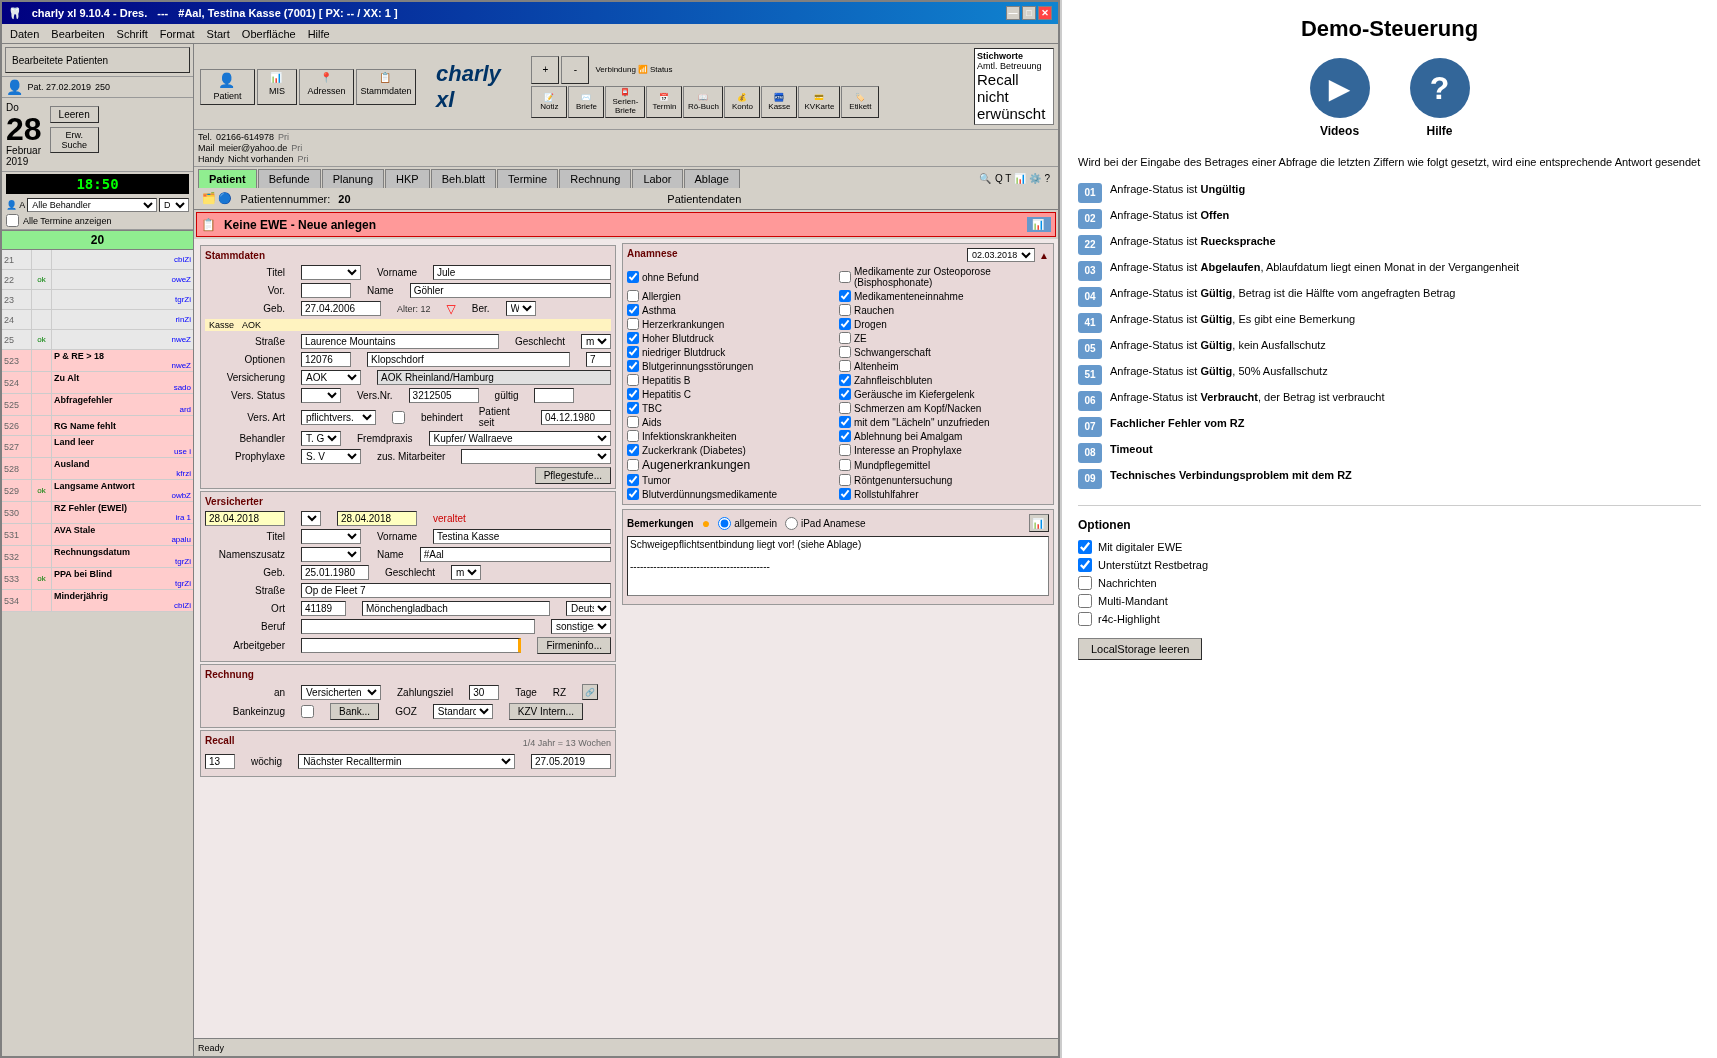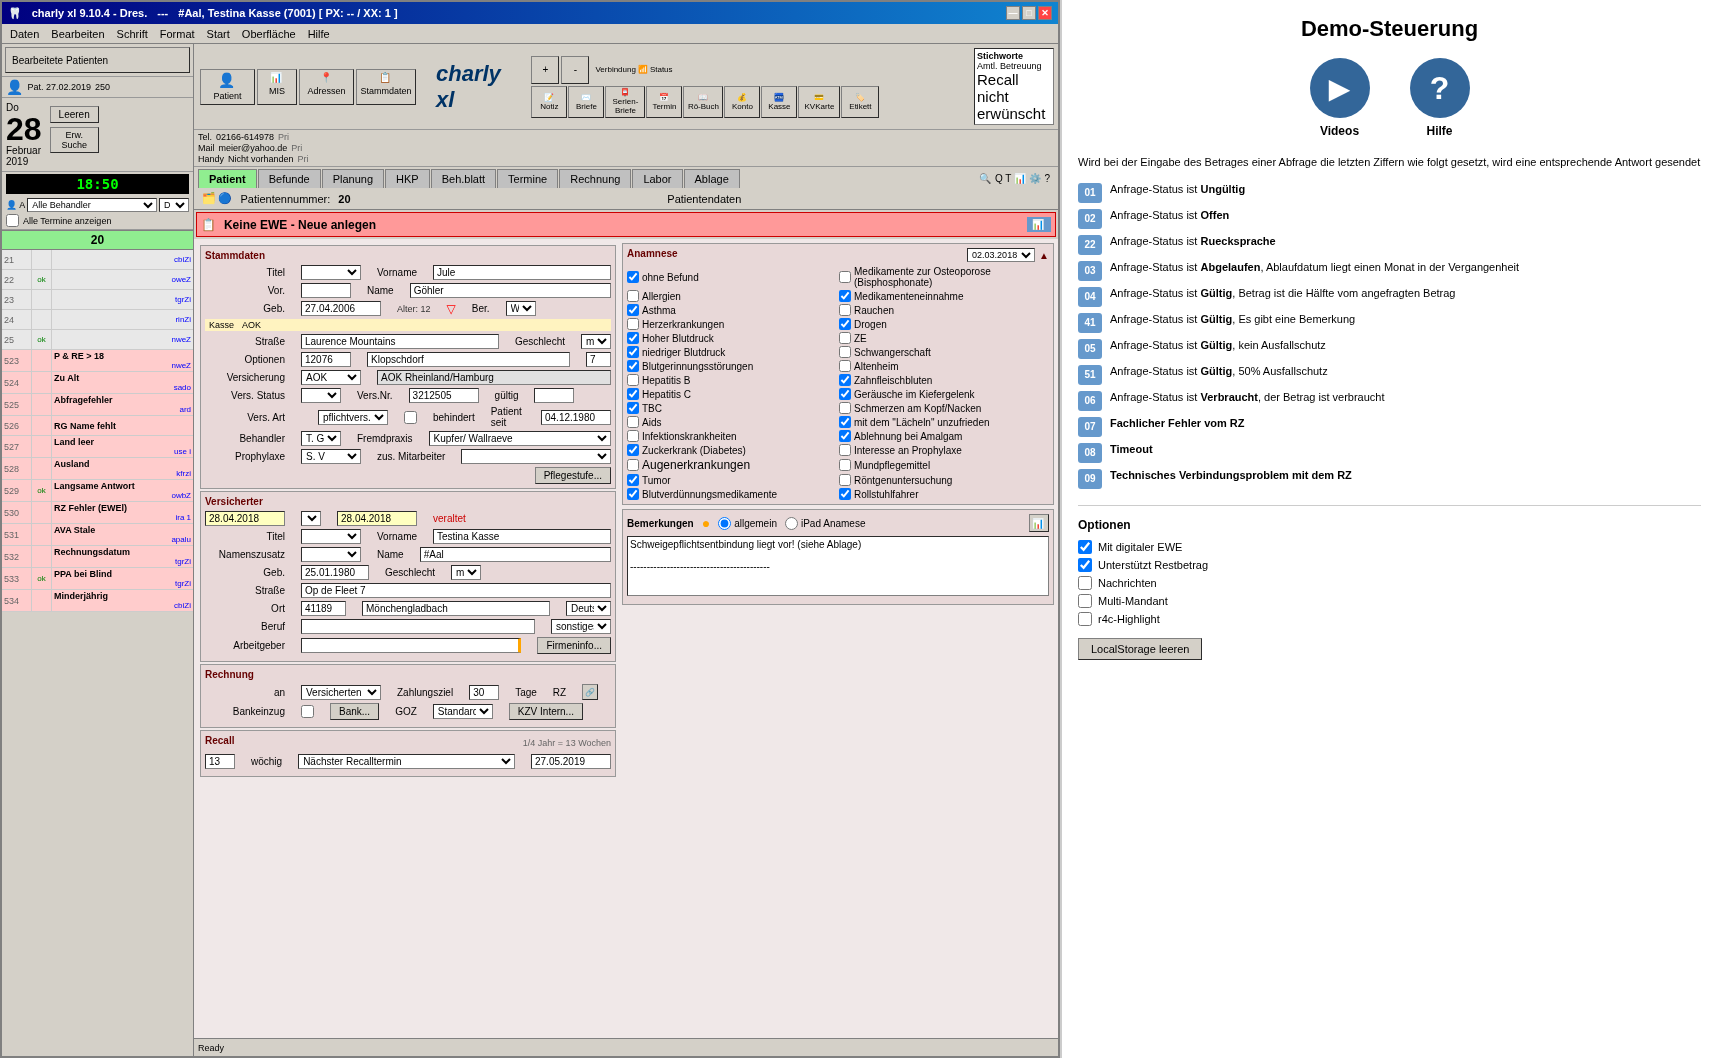--- a/index.html
+++ b/index.html
@@ -621,21 +621,21 @@
                 <span class="form-label">Vers. Status</span>
                 <select class="form-select" style="width:40px;"><option></option></select>
                 <span style="font-size:10px;">Vers.Nr.</span>
                 <input class="form-input" type="text" value="3212505" style="width: 70px;">
                 <span style="font-size:10px;">gültig</span>
                 <input class="form-input" type="text" style="width: 40px;">
               </div>
 
               <div class="form-row">
                 <span class="form-label">Vers. Art</span>
-                <select class="form-select" style="width:80px;margin-left:17px;"><option>pflichtvers.</option></select>
+                <select class="form-select" style="width:80px;"><option>pflichtvers.</option></select>
                 <input type="checkbox" style="">
                 <span style="font-size:10px;">behindert</span>
                 <span style="font-size:10px;">Patient seit</span>
                 <input class="form-input" type="text" value="04.12.1980" style="width: 70px;">
               </div>
 
               <div class="form-row">
                 <span class="form-label">Behandler</span>
                 <select class="form-select" style="width:40px;"><option>T. G</option></select>
                 <span style="font-size:10px;">Fremdpraxis</span>

